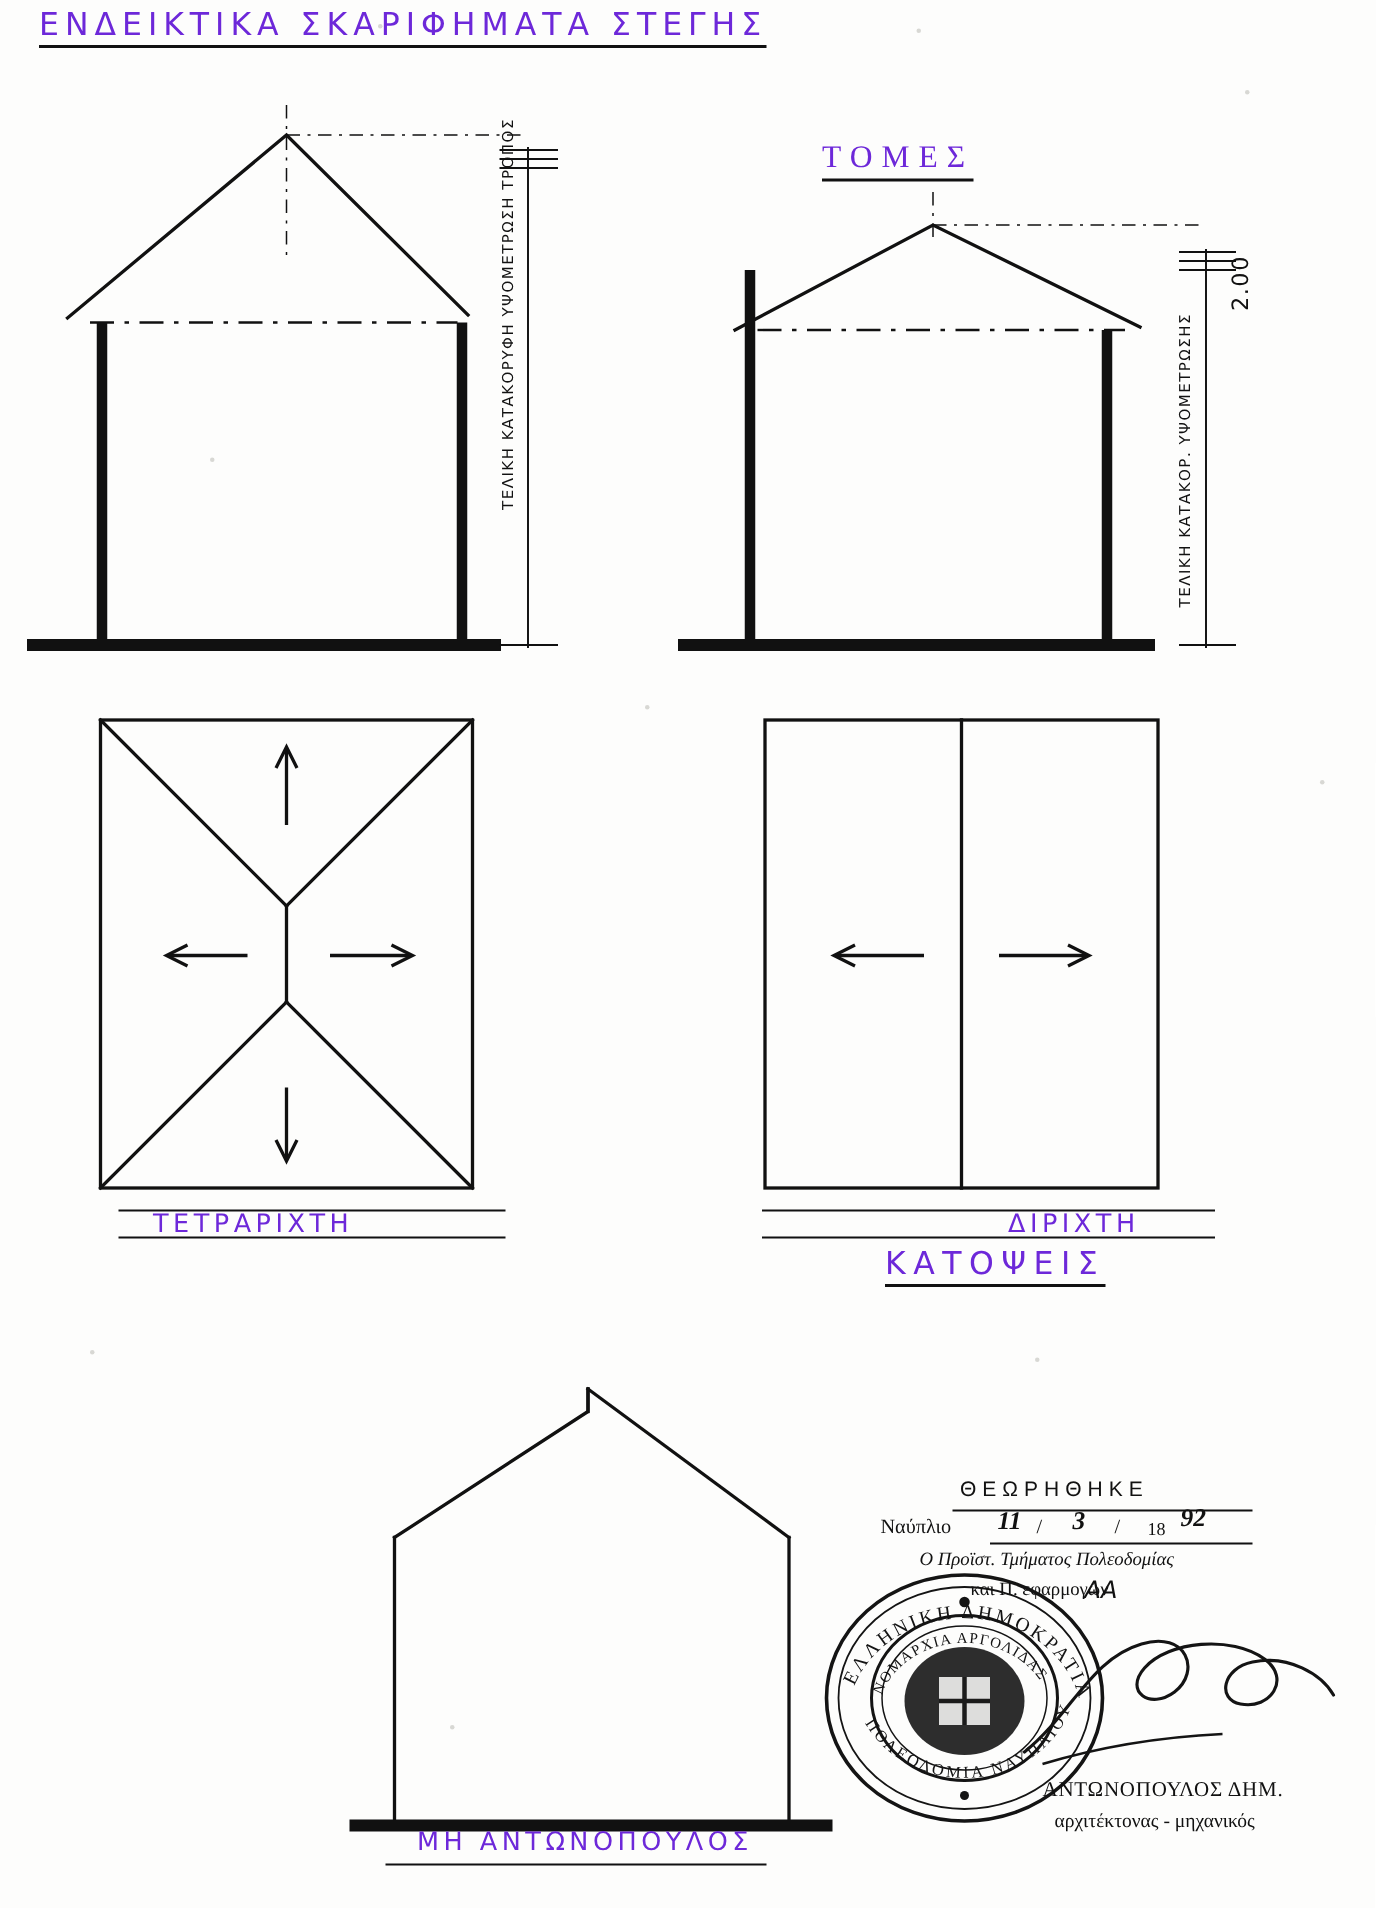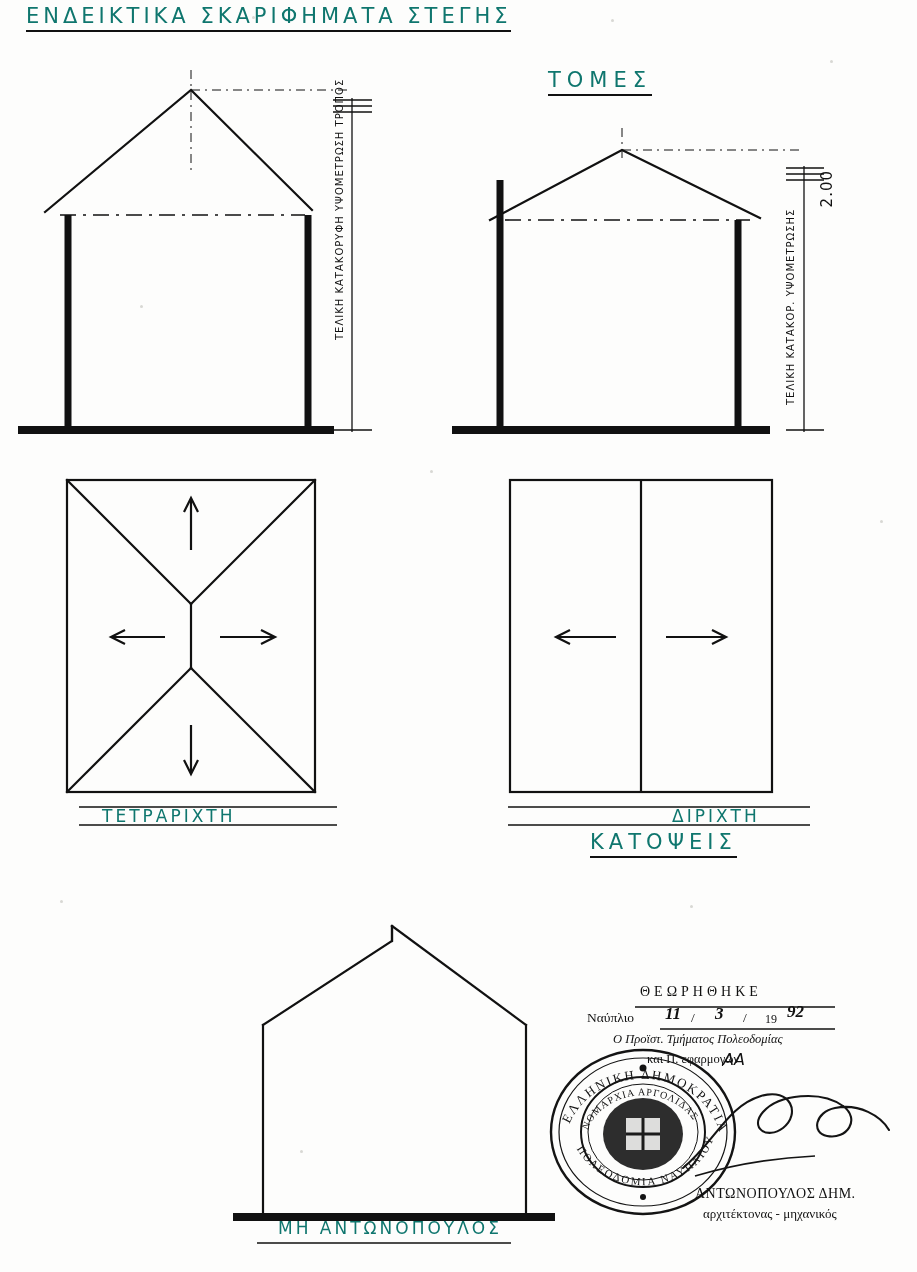--- a/index.html
+++ b/index.html
@@ -21,21 +21,21 @@
     width: 917px;
     height: 1272px;
     background: #fdfdfc;
   }
   .abs { position: absolute; }
 
   
   .hand {
     font-family: "DejaVu Sans", sans-serif;
     letter-spacing: 3px;
-    color: #0f766e;
+    color: #6d28d9;
     white-space: nowrap;
   }
   .title {
     font-size: 21px;
     letter-spacing: 4px;
     font-weight: 500;
   }
   .underline-title {
     border-bottom: 2px solid #111;
     padding-bottom: 2px;
@@ -67,21 +67,21 @@
   .ln  { stroke: #111; stroke-width: 2.2; fill: none; stroke-linecap: square; }
   .ln-thin { stroke: #111; stroke-width: 1.3; fill: none; }
   .ln-thick { stroke: #111; stroke-width: 7; fill: none; stroke-linecap: butt; }
   .ln-ground { stroke: #111; stroke-width: 8; fill: none; stroke-linecap: butt; }
   .ln-dash { stroke: #111; stroke-width: 1.6; fill: none; stroke-dasharray: 16 7 3 7; }
   .ln-axis { stroke: #111; stroke-width: 1; fill: none; stroke-dasharray: 9 5 2 5; }
   .ln-arr { stroke: #111; stroke-width: 2.2; fill: none; }
   .appr-title {
     font-size: 14px;
     letter-spacing: 3px;
-    font-family: Liberation Serif, serif;
+    font-family: Liberation Sans, sans-serif;
   }
   .appr-line { font-size: 13.5px; font-family: "Liberation Serif", serif; }
   .appr-line2 { font-size: 12.5px; font-family: "Liberation Serif", serif; }
   .date-num {
     font-family: Liberation Serif, serif;
     font-size: 17px;
     font-style: italic;
     font-weight: 600;
   }
   .sig-name {
@@ -105,21 +105,21 @@
   <div class="speck" style="left:830px; top:60px; width:3px; height:3px;"></div>
   <div class="speck" style="left:140px; top:305px; width:3px; height:3px;"></div>
   <div class="speck" style="left:430px; top:470px; width:3px; height:3px;"></div>
   <div class="speck" style="left:880px; top:520px; width:3px; height:3px;"></div>
   <div class="speck" style="left:60px; top:900px; width:3px; height:3px;"></div>
   <div class="speck" style="left:690px; top:905px; width:3px; height:3px;"></div>
   <div class="speck" style="left:300px; top:1150px; width:3px; height:3px;"></div>
 
   <div class="abs hand title underline-title" style="left:26px; top:4px;">ΕΝΔΕΙΚΤΙΚΑ ΣΚΑΡΙΦΗΜΑΤΑ ΣΤΕΓΗΣ</div>
 
-  <div class="abs hand title underline-title" style="left:548px; top:68px; letter-spacing:6px;">ΤΟΜΕΣ</div>
+  <div class="abs hand title underline-title" style="left:548px; top:92px; letter-spacing:6px;font-family:Liberation Serif, serif;">ΤΟΜΕΣ</div>
 
   <div class="abs" style="left:0px; top:60px;">
     <svg width="420" height="400" viewBox="0 0 420 400">
 
       <line class="ln-axis" x1="191" y1="10" x2="191" y2="112"></line>
 
       <path class="ln" d="M 45 152 L 191 30 L 312 150"></path>
 
       <line class="ln-dash" x1="60" y1="155" x2="305" y2="155"></line>
 
@@ -250,21 +250,21 @@
     <div class="abs appr-title" style="left:65px; top:4px; letter-spacing:4px;">ΘΕΩΡΗΘΗΚΕ</div>
     <svg class="abs" style="left:60px; top:24px;" width="210" height="6" viewBox="0 0 210 6">
       <line class="ln-thin" x1="0" y1="3" x2="200" y2="3"></line>
     </svg>
 
     <div class="abs appr-line" style="left:12px; top:30px;">Ναύπλιο</div>
     <div class="abs date-num" style="left:90px; top:24px;">11</div>
     <div class="abs appr-line" style="left:116px; top:30px;">/</div>
     <div class="abs date-num" style="left:140px; top:24px;">3</div>
     <div class="abs appr-line" style="left:168px; top:30px;">/</div>
-    <div class="abs appr-line" style="left:190px; top:32px; font-size:12px;">19</div>
+    <div class="abs appr-line" style="left:190px; top:32px; font-size:12px;">18</div>
     <div class="abs date-num" style="left:212px; top:22px;">92</div>
     <svg class="abs" style="left:85px; top:46px;" width="180" height="6" viewBox="0 0 180 6">
       <line class="ln-thin" x1="0" y1="3" x2="175" y2="3"></line>
     </svg>
 
     <div class="abs appr-line2" style="left:38px; top:52px;font-style:italic;">Ο Προϊστ. Τμήματος Πολεοδομίας</div>
     <div class="abs appr-line2" style="left:72px; top:72px;">και Π. εφαρμογών</div>
 
     <div class="abs" style="left:148px; top:70px; font-family:'DejaVu Sans',sans-serif; font-size:16px; font-style:italic;">ΑΑ</div>
 

